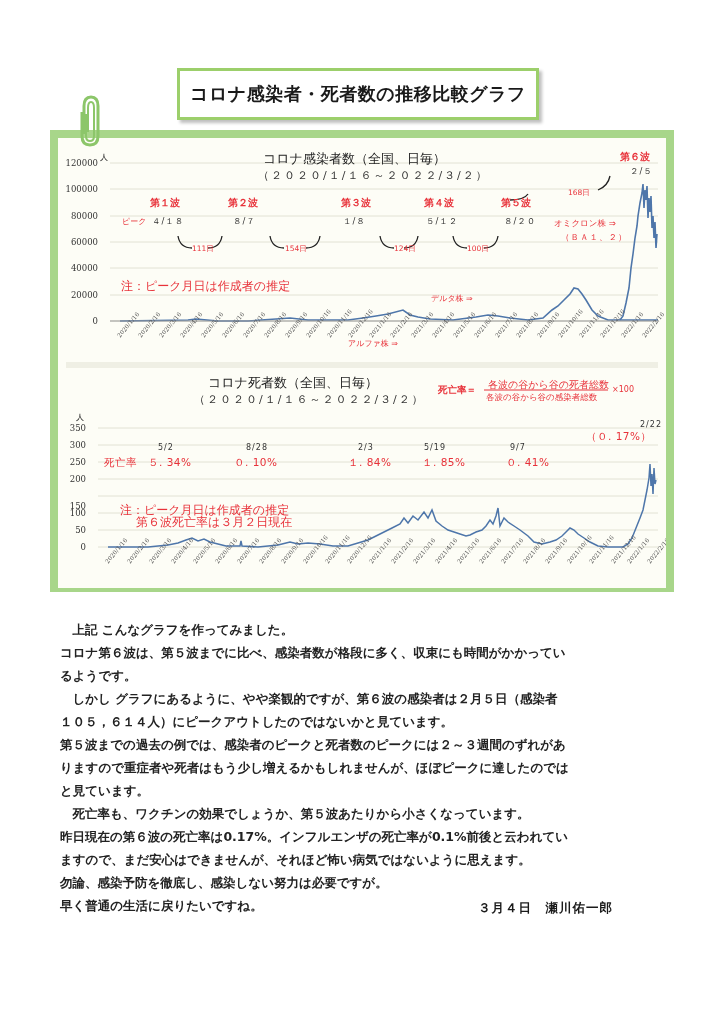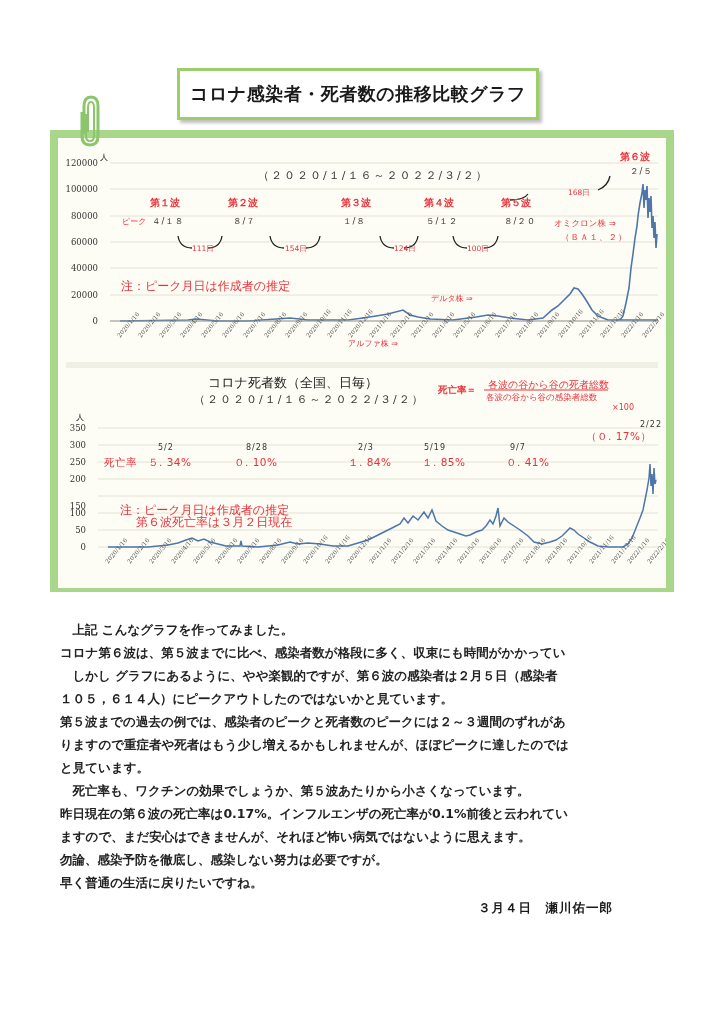--- a/index.html
+++ b/index.html
@@ -118,20 +118,21 @@
 
     <div class="txt ytick" style="left:0px;top:20px;">120000</div>
     <div class="txt ytick" style="left:0px;top:46px;">100000</div>
     <div class="txt ytick" style="left:0px;top:73px;">80000</div>
     <div class="txt ytick" style="left:0px;top:99px;">60000</div>
     <div class="txt ytick" style="left:0px;top:125px;">40000</div>
     <div class="txt ytick" style="left:0px;top:152px;">20000</div>
     <div class="txt ytick" style="left:0px;top:178px;">0</div>
     <div class="txt" style="left:42px;top:14px;font-size:8px;">人</div>
 
+    <div class="txt ctitle" style="left:205px;top:12px;">コロナ感染者数（全国、日毎）</div>
     <div class="txt csub" style="left:200px;top:30px;">（２０２０/１/１６～２０２２/３/２）</div>
 
     <div class="txt wave" style="left:92px;top:58px;">第１波</div>
     <div class="txt wave" style="left:170px;top:58px;">第２波</div>
     <div class="txt wave" style="left:283px;top:58px;">第３波</div>
     <div class="txt wave" style="left:366px;top:58px;">第４波</div>
     <div class="txt wave" style="left:443px;top:58px;">第５波</div>
     <div class="txt wave" style="left:562px;top:12px;">第６波</div>
 
     <div class="txt note" style="left:64px;top:78px;font-size:8px;">ピーク</div>
@@ -208,21 +209,21 @@
     <div class="txt ytick" style="left:-12px;top:387px;">50</div>
     <div class="txt ytick" style="left:-12px;top:404px;">0</div>
     <div class="txt" style="left:18px;top:274px;font-size:8px;">人</div>
 
     <div class="txt ctitle" style="left:150px;top:236px;">コロナ死者数（全国、日毎）</div>
     <div class="txt csub" style="left:136px;top:254px;">（２０２０/１/１６～２０２２/３/２）</div>
 
     <div class="txt note" style="left:380px;top:246px;font-size:9.5px;font-weight:bold;">死亡率＝</div>
     <div class="txt note" style="left:430px;top:240px;font-size:10px;">各波の谷から谷の死者総数</div>
     <div class="txt note" style="left:428px;top:254px;font-size:8.5px;">各波の谷から谷の感染者総数</div>
-    <div class="txt note" style="left:554px;top:265px;font-size:8px;">×100</div>
+    <div class="txt note" style="left:554px;top:247px;font-size:8px;">×100</div>
 
     <div class="txt date" style="left:100px;top:305px;font-size:8px;">5/2</div>
     <div class="txt date" style="left:188px;top:305px;font-size:8px;">8/28</div>
     <div class="txt date" style="left:300px;top:305px;font-size:8px;">2/3</div>
     <div class="txt date" style="left:366px;top:305px;font-size:8px;">5/19</div>
     <div class="txt date" style="left:452px;top:305px;font-size:8px;">9/7</div>
     <div class="txt date" style="left:582px;top:282px;font-size:8px;">2/22</div>
 
     <div class="txt rate" style="left:46px;top:318px;">死亡率</div>
     <div class="txt rate" style="left:90px;top:318px;">５. 34%</div>
@@ -233,20 +234,21 @@
     <div class="txt rate" style="left:528px;top:292px;">（０. 17%）</div>
 
     <div class="txt note" style="left:62px;top:364px;">注：ピーク月日は作成者の推定</div>
     <div class="txt note" style="left:78px;top:376px;">第６波死亡率は３月２日現在</div>
   </div>
 </div>
 
 <div class="body-text">
   <p>　上記 こんなグラフを作ってみました。</p>
   <p>コロナ第６波は、第５波までに比べ、感染者数が格段に多く、収束にも時間がかかってい</p>
+  <p>るようです。</p>
   <p>　しかし グラフにあるように、やや楽観的ですが、第６波の感染者は２月５日（感染者</p>
   <p>１０５，６１４人）にピークアウトしたのではないかと見ています。</p>
   <p>第５波までの過去の例では、感染者のピークと死者数のピークには２～３週間のずれがあ</p>
   <p>りますので重症者や死者はもう少し増えるかもしれませんが、ほぼピークに達したのでは</p>
   <p>と見ています。</p>
   <p>　死亡率も、ワクチンの効果でしょうか、第５波あたりから小さくなっています。</p>
   <p>昨日現在の第６波の死亡率は0.17%。インフルエンザの死亡率が0.1%前後と云われてい</p>
   <p>ますので、まだ安心はできませんが、それほど怖い病気ではないように思えます。</p>
   <p>勿論、感染予防を徹底し、感染しない努力は必要ですが。</p>
   <p>早く普通の生活に戻りたいですね。</p>

